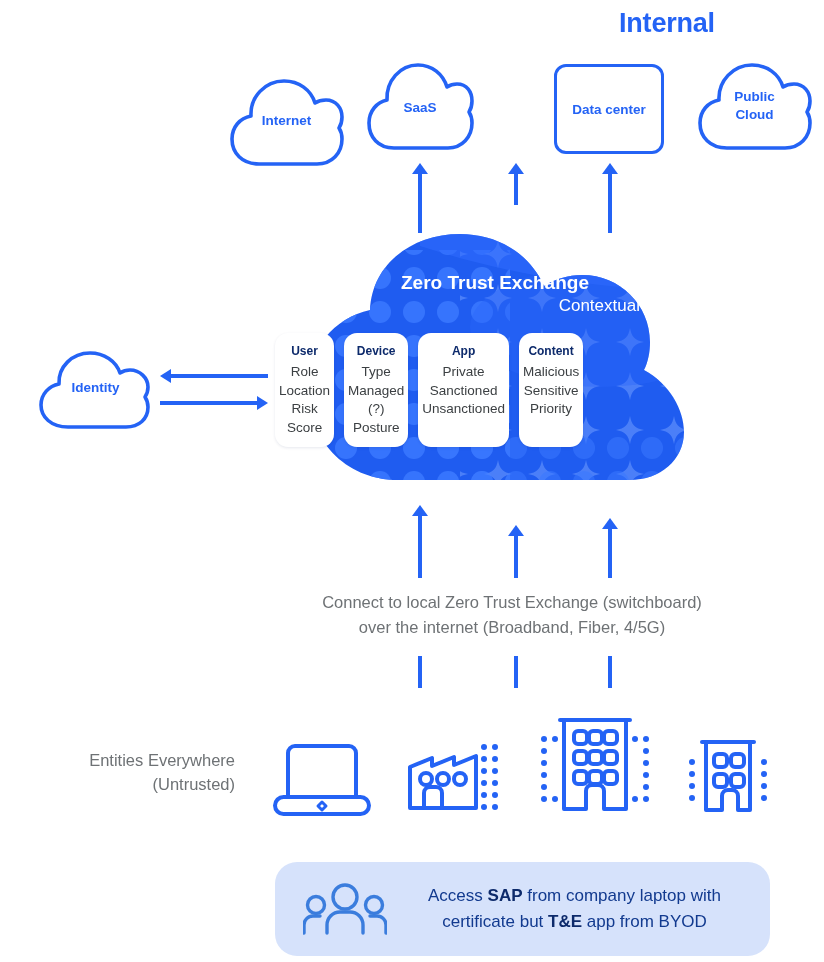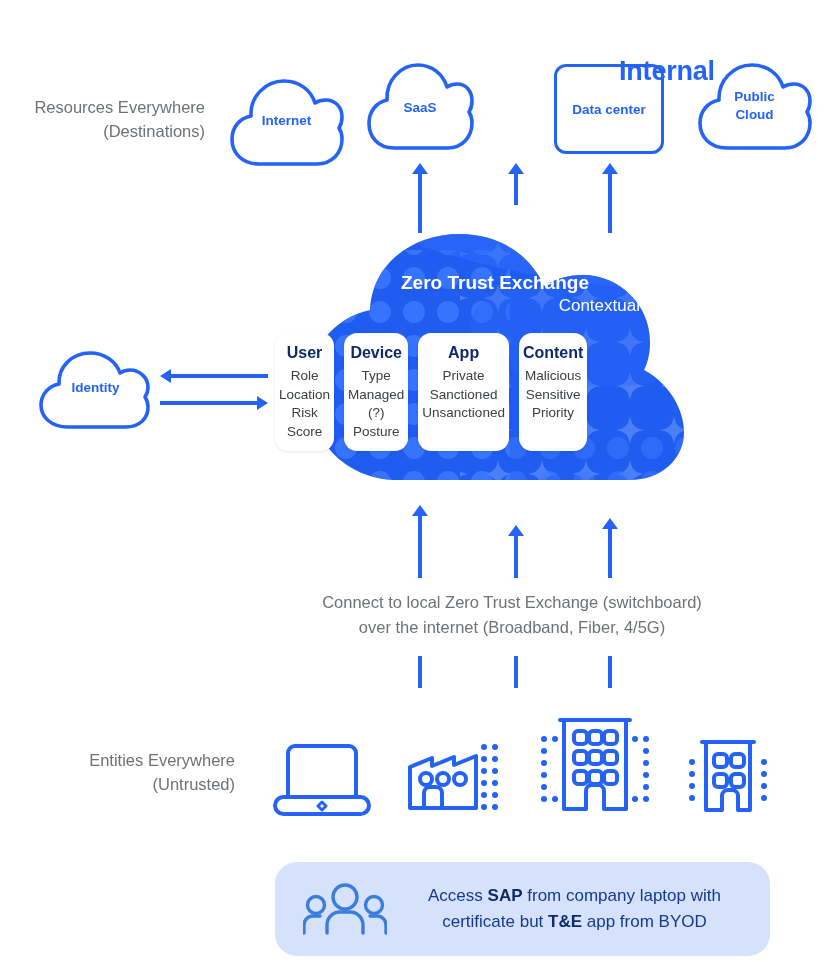--- a/index.html
+++ b/index.html
@@ -14,21 +14,21 @@
   
   .zone-header {
     position: absolute;
     font-size: 27px;
     font-weight: bold;
     color: #2463f5;
     letter-spacing: -0.2px;
     white-space: nowrap;
   }
   #zone-external { left: 296px; top: 8px; }
-  #zone-internal { left: 619px; top: 8px; margin-top: 48px; }
+  #zone-internal { left: 619px; top: 8px; }
 
   
   .row-label {
     position: absolute;
     text-align: right;
     color: #6e7275;
     font-size: 16.5px;
     line-height: 24px;
     white-space: nowrap;
   }
@@ -145,21 +145,21 @@
   }
   .policy-card {
     width: 112px; min-height: 106px;
     background: #ffffff;
     border-radius: 13px;
     padding: 11px 4px 10px;
     text-align: center;
     box-shadow: 0 1px 3px rgba(10,30,90,0.10);
   }
   .policy-card .pc-title {
-    color: #0d2a6b; font-size: 16px; font-weight: bold;
+    color: #0d2a6b; font-size: 12px; font-weight: bold;
     margin-bottom: 5px;
   }
   .policy-card .pc-item {
     color: #3c4043; font-size: 13.5px; line-height: 18.5px;
   }
 
   
   #connect-caption {
     position: absolute; left: 232px; top: 590px; width: 560px;
     text-align: center; color: #6e7275;
@@ -192,24 +192,20 @@
   #callout-text b { font-weight: bold; color: #0d2a6b; }
   #people-icon svg { display: block; }
 </style>
 </head>
 <body>
 
 <div id="stage">
 
   <div class="zone-header" id="zone-internal">Internal</div>
 
-  <div class="row-label" id="label-resources">
-    <span class="l1">Resources Everywhere</span>
-    <span class="l2">(Destinations)</span>
-  </div>
   <div class="row-label" id="label-entities">
     <span class="l1">Entities Everywhere</span>
     <span class="l2">(Untrusted)</span>
   </div>
 
   <div class="cloud-outline" id="cloud-internet">
     <svg width="115" height="90" viewBox="0 0 115 90" fill="none">
       <path d="M30 88 C13 88 3 77 3 63 C3 51 11 42 22 40 C21 21 36 5 55 5 C70 5 82 14 86 27 C89 25 93 24 97 24 C107 24 113 32 113 41 C113 45 112 49 110 52 C112 55 113 59 113 63 C113 77 103 88 88 88 Z" stroke="#2463f5" stroke-width="3.6" stroke-linejoin="round"></path>
     </svg>
     <div class="cloud-text">Internet</div>

